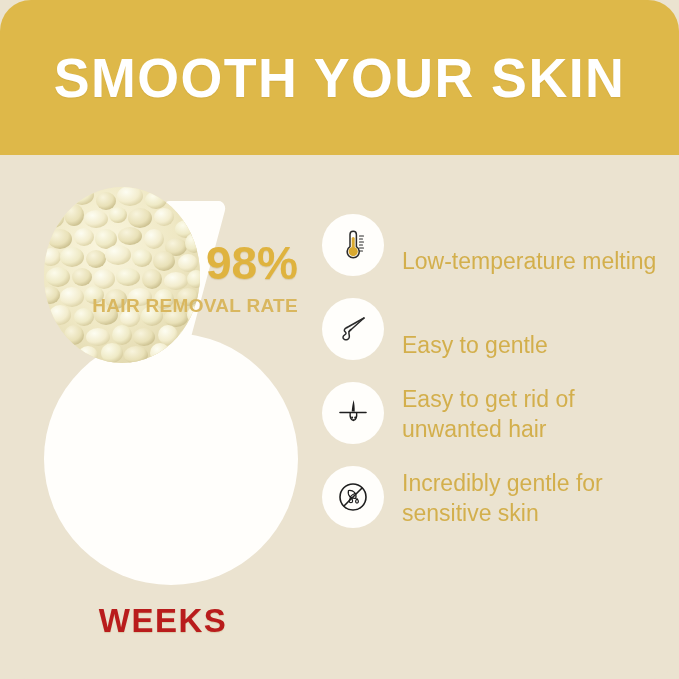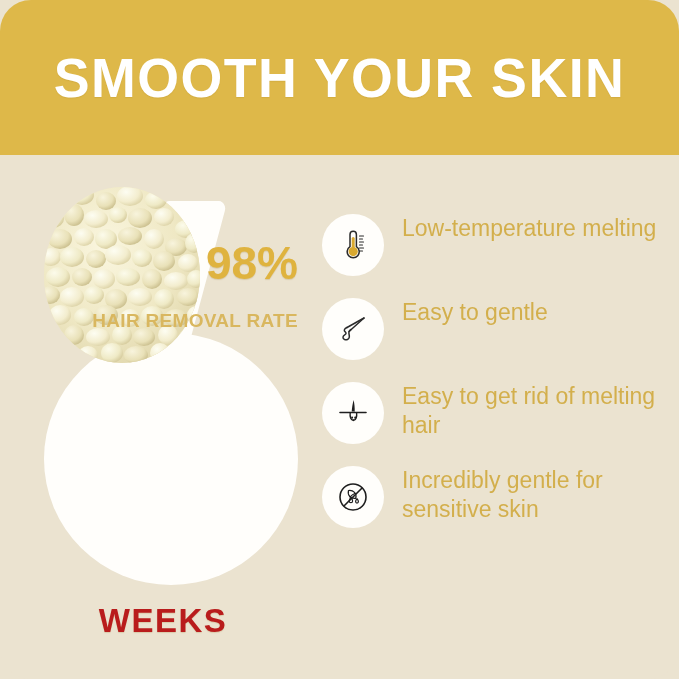--- a/index.html
+++ b/index.html
@@ -114,21 +114,21 @@
   }
   .stat-value {
     color: #DFB33F;
     font-size: 46px;
     font-weight: bold;
     line-height: 1;
     letter-spacing: 0px;
     text-shadow: 0 1px 1px rgba(150,110,25,0.22);
   }
   .stat-label {
-    margin-top: 24px;
+    margin-top: 9px;
     color: #D9B75F;
     font-size: 19px;
     font-weight: bold;
     letter-spacing: 0.3px;
     white-space: nowrap;
   }
 
   
   .weeks-label {
     position: absolute;
@@ -145,21 +145,21 @@
 
   
   .features {
     position: absolute;
     left: 322px;
     top: 214px;
     width: 348px;
   }
   .feature-row {
     display: flex;
-    align-items: flex-start;
+    align-items: flex-end;
     margin-bottom: 22px;
   }
   .feature-row:last-child { margin-bottom: 18px; }
   .feature-icon {
     flex: 0 0 auto;
     width: 62px;
     height: 62px;
     border-radius: 50%;
     background: #FFFEFB;
     display: flex;
@@ -334,21 +334,21 @@
       <div class="feature-icon">
         <svg width="34" height="34" viewBox="0 0 34 34" aria-hidden="true">
           <path d="M17.6 4c-.9 3.6-1.6 7.4-1.9 11.6 1.1-.1 2.1-.1 3 .1C18.9 11.6 18.4 7.7 17.6 4z" fill="#1f1f1f"></path>
           <path d="M4 16.5h26" stroke="#1f1f1f" stroke-width="1.6" stroke-linecap="round"></path>
           <path d="M14.2 16.5c-.5 4 .6 8 3.2 8s3.7-4 3.2-8" fill="none" stroke="#1f1f1f" stroke-width="1.4"></path>
           <circle cx="16.1" cy="21.4" r="1" fill="#1f1f1f"></circle>
           <circle cx="19.2" cy="21.4" r="1" fill="#1f1f1f"></circle>
           <path d="M16.6 23.2c.5.5 1.3.5 1.8 0" fill="none" stroke="#1f1f1f" stroke-width="1" stroke-linecap="round"></path>
         </svg>
       </div>
-      <div class="feature-text">Easy to get rid of melting hair</div>
+      <div class="feature-text">Easy to get rid of unwanted hair</div>
     </div>
 
     <div class="feature-row">
       <div class="feature-icon">
         <svg width="34" height="34" viewBox="0 0 34 34" aria-hidden="true">
           <circle cx="17" cy="17" r="13" fill="none" stroke="#1f1f1f" stroke-width="1.6"></circle>
           <g fill="none" stroke="#1f1f1f" stroke-width="1.2" stroke-linejoin="round">
             <path d="M12.5 10.5c2.4-.3 4.6.4 6 1.8 1.4 1.4 1.9 3.6 1.3 6-2.4.3-4.6-.4-6-1.8-1.4-1.4-1.9-3.6-1.3-6z"></path>
             <path d="M13.6 17.3c1.3-1.3 3.4-3 5.6-4"></path>
             <path d="M13.2 20.9c0-1.4 1.1-2.9 1.7-3.6.6.7 1.7 2.2 1.7 3.6 0 1-.8 1.8-1.7 1.8s-1.7-.8-1.7-1.8z"></path>

